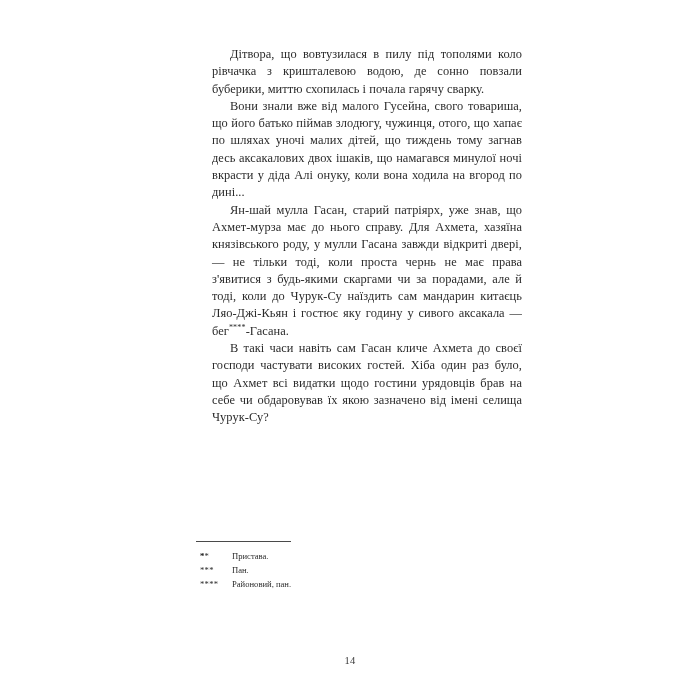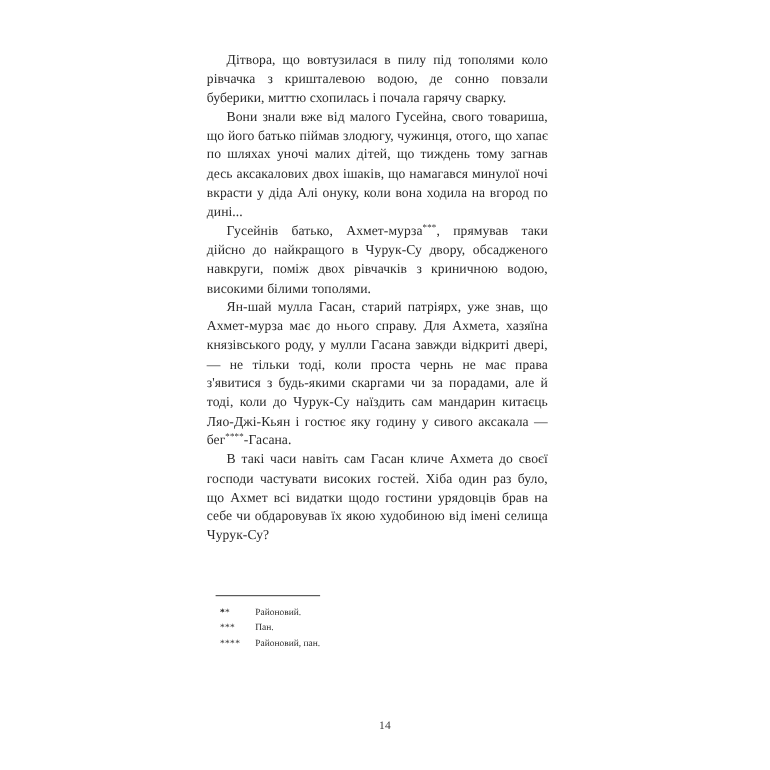--- a/index.html
+++ b/index.html
@@ -18,21 +18,21 @@
   .page {
     position: relative;
     width: 700px;
     height: 700px;
     box-sizing: border-box;
   }
 
   
   .textblock {
     position: absolute;
-    left: 188px;
+    left: 212px;
     top: 46px;
     width: 310px;
   }
 
   .para {
     margin: 0;
     text-indent: 18px;
     text-align: justify;
     font-size: 12.4px;
     line-height: 17.3px;
@@ -111,39 +111,38 @@
 
 <div class="page">
 
   <div class="textblock">
 
     <p class="para">Дітвора, що вовтузилася в пилу під тополями коло рівчачка з кришталевою водою, де сонно повзали буберики, миттю схопилась і почала гарячу сварку.</p>
 
     <p class="para">Вони знали вже від малого Гусейна, свого товариша, що його батько піймав злодюгу, чужинця, отого, що хапає по шляхах уночі малих дітей, що тиждень тому загнав десь аксакалових двох ішаків, що намагався минулої ночі вкрасти у діда Алі онуку, коли вона ходила на вгород по дині...</p>
 
 
-    <p class="para">Гусейнів батько, Ахмет-мурза<sup>***</sup>, прямував таки дійсно до найкращого в Чурук-Су двору, обсадженого навкруги, поміж двох рівчачків з криничною водою, високими білими тополями.</p>
 
     <p class="para">Ян-шай мулла Гасан, старий патріярх, уже знав, що Ахмет-мурза має до нього справу. Для Ахмета, хазяїна князівського роду, у мулли Гасана завжди відкриті двері, — не тільки тоді, коли проста чернь не має права з'явитися з будь-якими скаргами чи за порадами, але й тоді, коли до Чурук-Су наїздить сам мандарин китаєць Ляо-Джі-Кьян і гостює яку годину у сивого аксакала — бег<sup>****</sup>-Гасана.</p>
 
-    <p class="para">В такі часи навіть сам Гасан кличе Ахмета до своєї господи частувати високих гостей. Хіба один раз було, що Ахмет всі видатки щодо гостини урядовців брав на себе чи обдаровував їх якою худобиною від імені селища Чурук-Су?</p>
+    <p class="para">В такі часи навіть сам Гасан кличе Ахмета до своєї господи частувати високих гостей. Хіба один раз було, що Ахмет всі видатки щодо гостини урядовців брав на себе чи обдаровував їх якою зазначено від імені селища Чурук-Су?</p>
 
   </div>
 
   <div class="footnotes">
 
     <hr class="fn-rule">
 
     <div class="fn-item">
       <span class="fn-marker">*</span>
     </div>
 
     <div class="fn-item">
       <span class="fn-marker">**</span>
-      <span class="fn-text">Районовий.</span>
+      <span class="fn-text">Пристава.</span>
     </div>
 
     <div class="fn-item">
       <span class="fn-marker">***</span>
       <span class="fn-text">Пан.</span>
     </div>
 
     <div class="fn-item">
       <span class="fn-marker">****</span>
       <span class="fn-text">Районовий, пан.</span>

